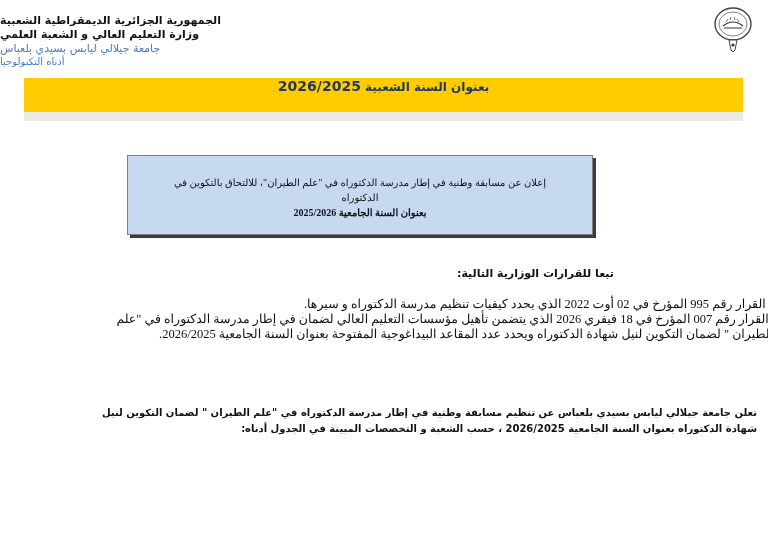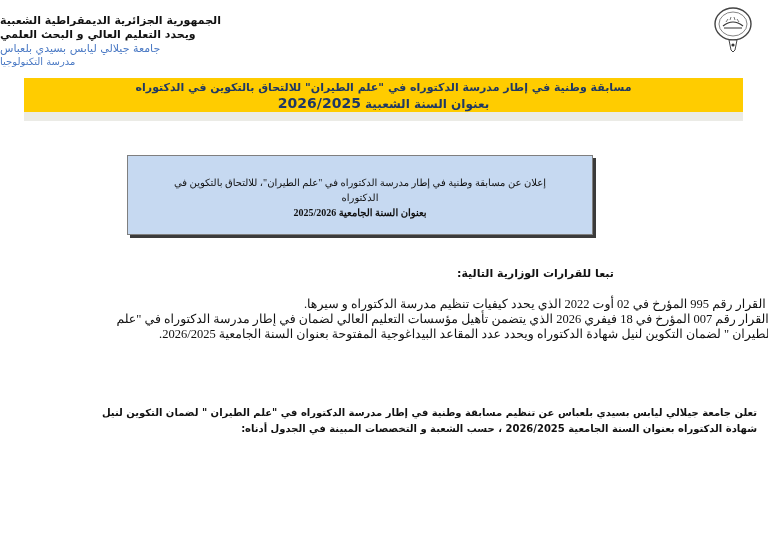--- a/index.html
+++ b/index.html
@@ -155,39 +155,38 @@
       line-height: 16px;
       color: #111;
       white-space: nowrap;
     }
   </style>
 </head>
 <body>
 
 <div class="header-block">
   <div class="header-line">الجمهورية الجزائرية الديمقراطية الشعبية</div>
-  <div class="header-line">ويحدد التعليم العالي و البحث العلمي</div>
+  <div class="header-line">وزارة التعليم العالي و الشعبة العلمي</div>
   <div class="header-line uni">جامعة جيلالي ليابس بسيدي بلعباس</div>
-  <div class="header-line fac">مدرسة التكنولوجيا</div>
+  <div class="header-line fac">أدناه التكنولوجيا</div>
 </div>
 
 <div class="logo">
   <svg width="42" height="48" viewBox="0 0 42 48">
     <ellipse cx="21" cy="18" rx="18" ry="16" fill="#fff" stroke="#444" stroke-width="1.4"></ellipse>
     <ellipse cx="21" cy="18" rx="14" ry="12" fill="none" stroke="#666" stroke-width="0.8"></ellipse>
     <path d="M11 20 Q21 12 31 20" fill="none" stroke="#333" stroke-width="1.2"></path>
     <path d="M12 22 L30 22" stroke="#333" stroke-width="1"></path>
     <path d="M14 16 l2 -3 M18 14 l1 -3 M23 14 l-1 -3 M27 16 l-2 -3" stroke="#555" stroke-width="0.8"></path>
     <path d="M17 34 L25 34 L23 44 L21 46 L19 44 Z" fill="#fff" stroke="#444" stroke-width="1"></path>
     <circle cx="21" cy="39" r="1.6" fill="#333"></circle>
   </svg>
 </div>
 
 <div class="banner">
-  <div class="banner-line1">مسابقة وطنية في إطار مدرسة الدكتوراه في "علم الطيران" للالتحاق بالتكوين في الدكتوراه</div>
   <div class="banner-line2">
     <span>بعنوان السنة الشعبية</span>
     <span class="year">2026/2025</span>
   </div>
 </div>
 <div class="banner-strip"></div>
 
 <div class="notice-box">
   <div class="notice-line">إعلان عن مسابقة وطنية في إطار مدرسة الدكتوراه في "علم الطيران"، للالتحاق بالتكوين في</div>
   <div class="notice-line">الدكتوراه</div>

